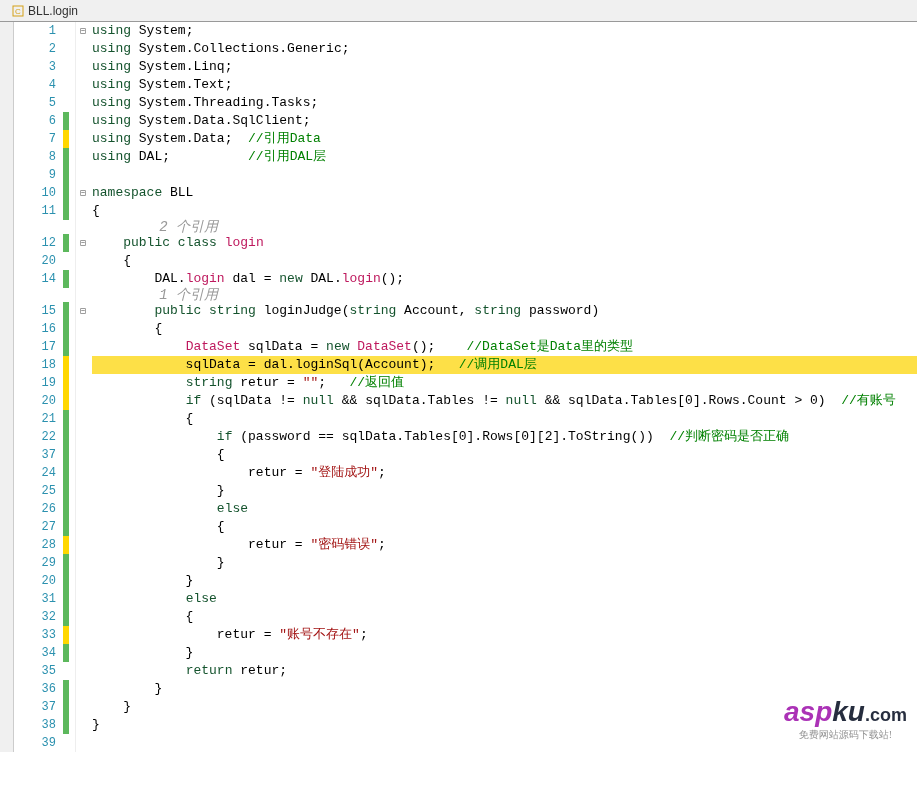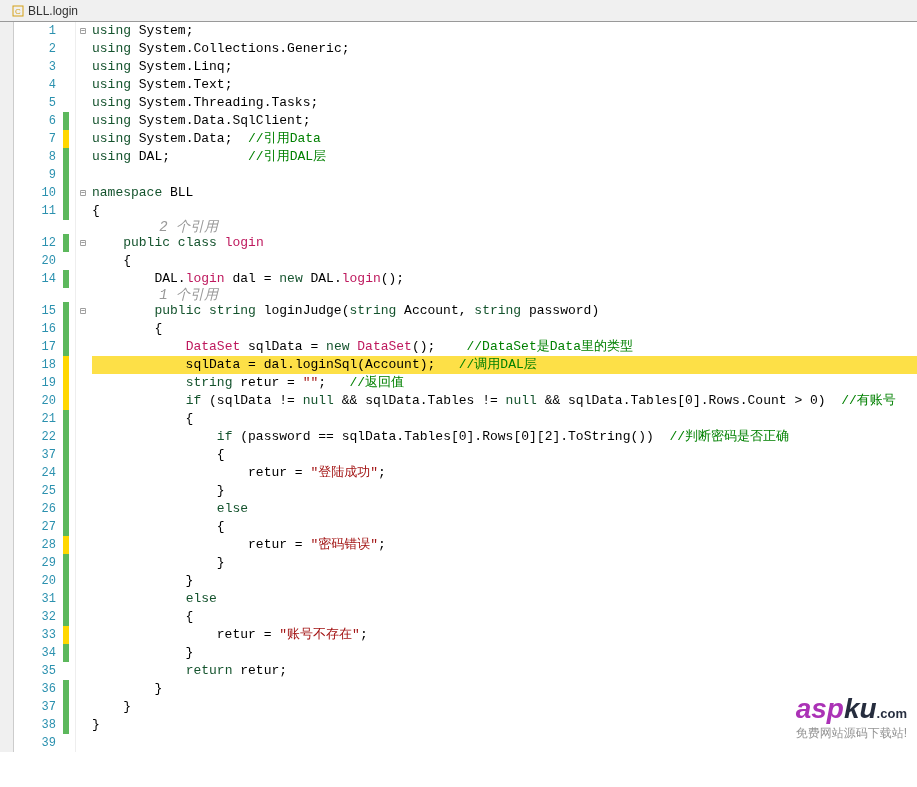--- a/index.html
+++ b/index.html
@@ -111,24 +111,24 @@
     }
     .wm-text {
       font-family: Arial, sans-serif;
       font-weight: bold;
       font-style: italic;
       font-size: 28px;
     }
     .wm-red { color: #a21caf; }
     .wm-black { color: #0f172a; }
     .wm-sub {
-      font-size: 12px;
+      font-size: 10px;
       color: #888;
-      text-align: left;
-      font-family: Liberation Sans, sans-serif;
+      text-align: center;
+      font-family: Liberation Serif, serif;
     }
   </style>
 </head>
 <body>
 
 <div class="tab-bar">
   <div class="tab">
     <span class="tab-icon">
       <svg width="12" height="12" viewBox="0 0 12 12">
           <rect x="1" y="1" width="10" height="10" fill="none" stroke="#d4a017" stroke-width="1"></rect>
@@ -309,17 +309,17 @@
       <div class="code-line"><span class="pun">            }</span></div>
       <div class="code-line"><span class="id">            </span><span class="kw">return</span><span class="id"> retur</span><span class="pun">;</span></div>
       <div class="code-line"><span class="pun">        }</span></div>
       <div class="code-line"><span class="pun">    }</span></div>
       <div class="code-line"><span class="pun">}</span></div>
       <div class="code-line"></div>
     </div>
 
   <div class="watermark">
     <div class="wm-text">
-      <span class="wm-red">asp</span><span class="wm-black">ku</span><span class="wm-black" style="font-size:13px;font-style:normal">.com</span>
+      <span class="wm-red">asp</span><span class="wm-black">ku</span><span class="wm-black" style="font-size:18px;font-style:normal">.com</span>
     </div>
     <div class="wm-sub">免费网站源码下载站!</div>
   </div>
 </div>
 
 </body></html>

